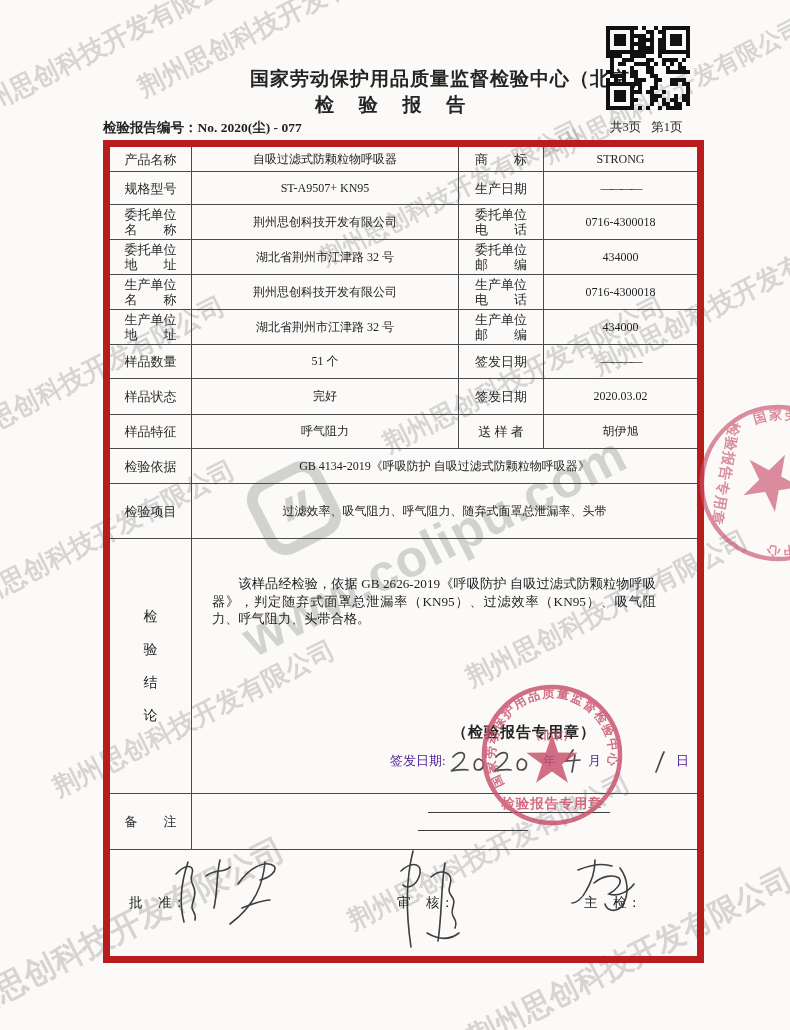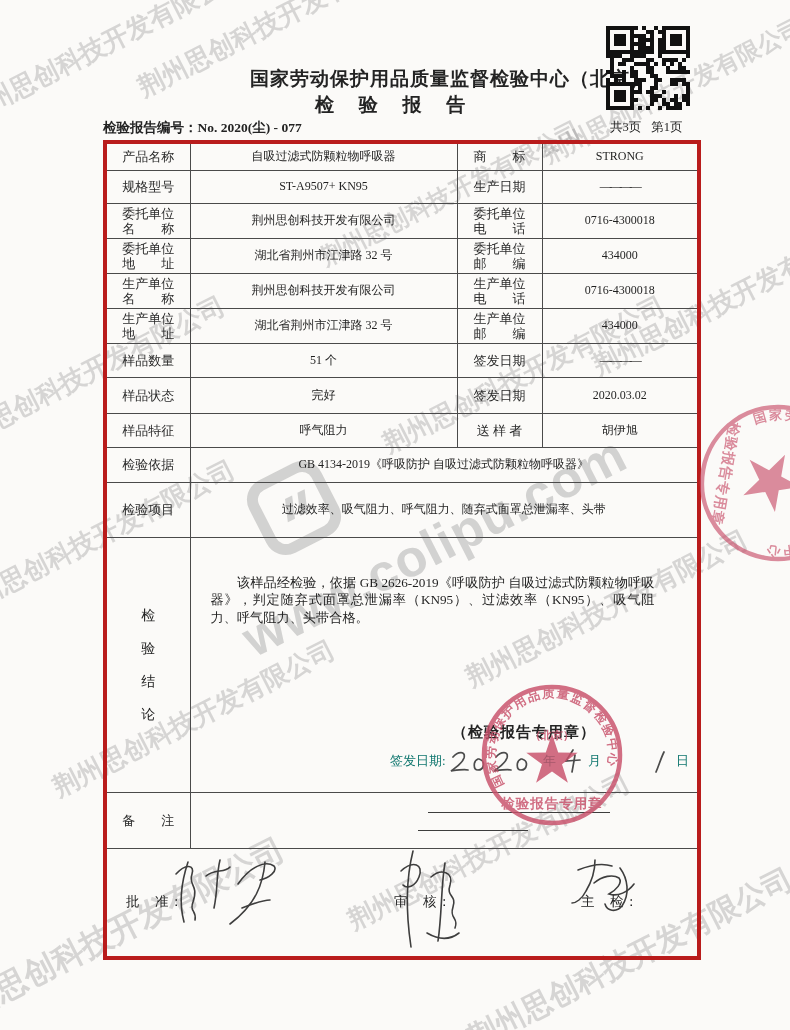--- a/index.html
+++ b/index.html
@@ -17,34 +17,34 @@
   .org-title{position:absolute;left:140px;top:66px;width:510px;text-align:right;
       font-size:19px;font-weight:bold;letter-spacing:1px;z-index:2;}
   .doc-title{position:absolute;left:140px;top:92px;width:510px;text-align:center;
       font-size:19px;font-weight:bold;letter-spacing:10px;z-index:2;}
   .report-no{position:absolute;left:103px;top:119px;font-size:13.5px;font-weight:bold;z-index:2;}
   .pages{position:absolute;left:610px;top:119px;font-size:12.5px;font-weight:normal;z-index:2;}
   .pages span{margin-right:10px;}
   .qr{position:absolute;left:606px;top:26px;z-index:2;}
   
   table.doc{position:absolute;left:103px;top:140px;width:594px;border-collapse:collapse;
-      table-layout:fixed;z-index:2;border:4px solid #b91c1c;}
+      table-layout:fixed;z-index:2;border:7px solid #b91c1c;}
   table.doc td,table.doc th{border:1px solid #4a4a4a;padding:0 3px;font-weight:normal;}
   th.lab{font-size:13px;text-align:center;white-space:pre-line;line-height:15px;color:#2a2a2a;}
   td.val{font-size:12px;text-align:center;color:#1f1f1f;}
   .dash{letter-spacing:-2px;}
   th.vlab{font-size:14px;text-align:center;white-space:pre-line;line-height:33px;}
   td.concl{position:relative;vertical-align:top;}
   .concl-text{position:absolute;left:20px;top:36px;width:444px;font-size:13.2px;line-height:17.5px;
       text-indent:2em;text-align:justify;color:#1f1f1f;}
   td.sig-row{position:relative;}
   .sig-lab{position:absolute;font-size:13.5px;letter-spacing:1px;}
   
   .ov{position:absolute;z-index:5;}
-  .issue-lab,.cjk{font-size:13px;color:#0f766e;text-align:center;}
+  .issue-lab,.cjk{font-size:13px;color:#4c1d95;text-align:center;}
   .noteline{position:absolute;border-top:1.6px solid #3d3d3d;z-index:5;}
   .printed-chop{position:absolute;left:452px;top:723px;font-size:15px;font-weight:bold;z-index:4;letter-spacing:1px;}
   svg{display:block;}
 </style>
 </head>
 <body>
 
 <div class="page">
 
   <div class="wm" style="left:-35px;top:98px;font-size:26px">荆州思创科技开发有限公司</div>

